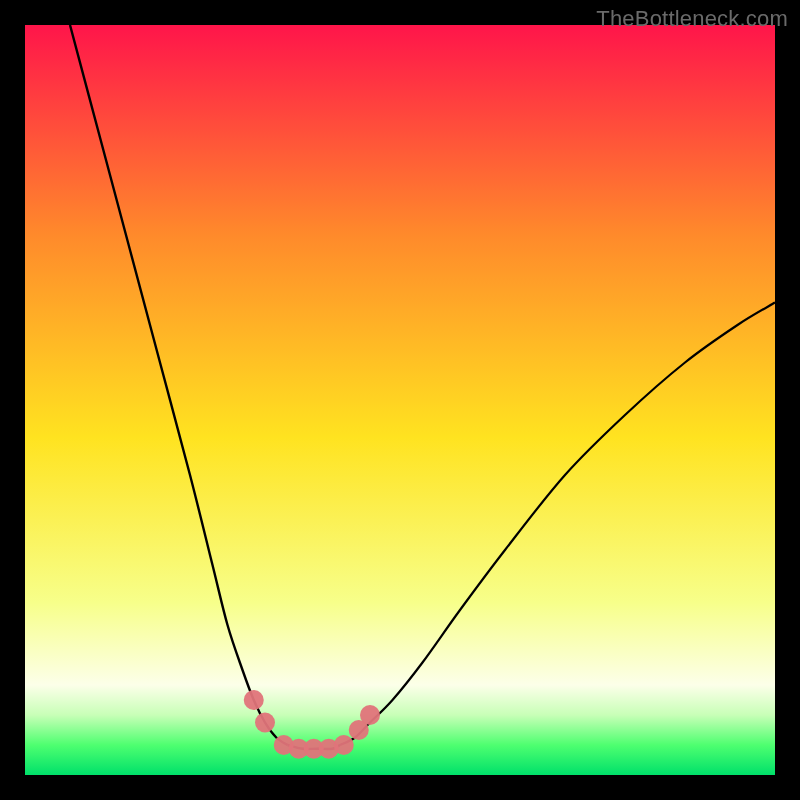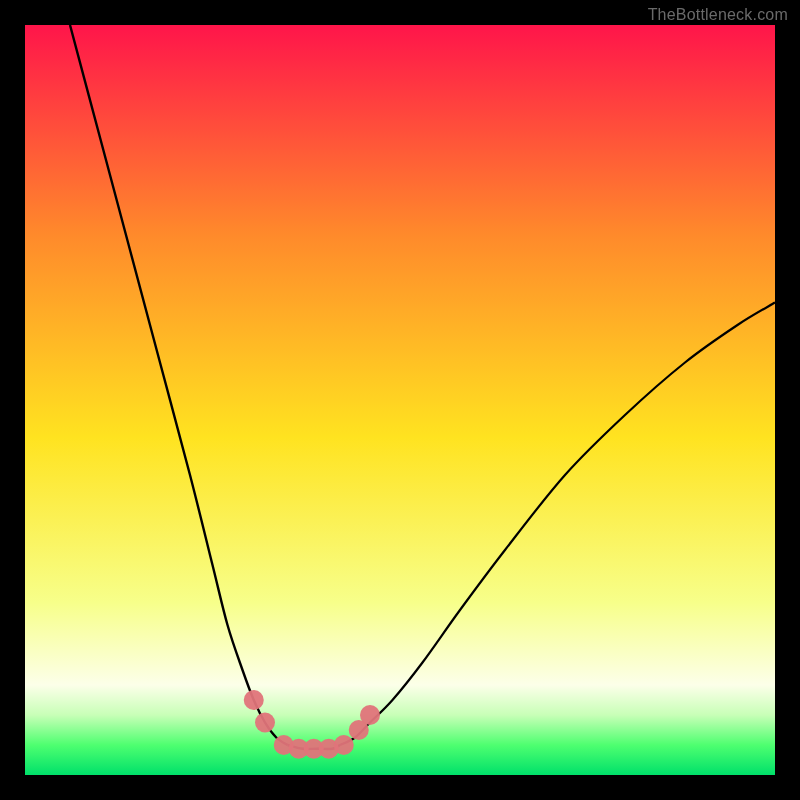--- a/index.html
+++ b/index.html
@@ -15,21 +15,21 @@
     position: absolute;
     top: 0; left: 0;
     width: 800px; height: 800px;
     background: #000;
   }
   .watermark {
     position: absolute;
     top: 6px;
     right: 12px;
     color: #6a6a6a;
-    font-size: 16px;
+    font-size: 22px;
     font-weight: 400;
     letter-spacing: 0.2px;
     z-index: 5;
     font-family: Arial, sans-serif;
   }
   svg.plot {
     position: absolute;
     top: 25px;
     left: 25px;
     width: 750px;

